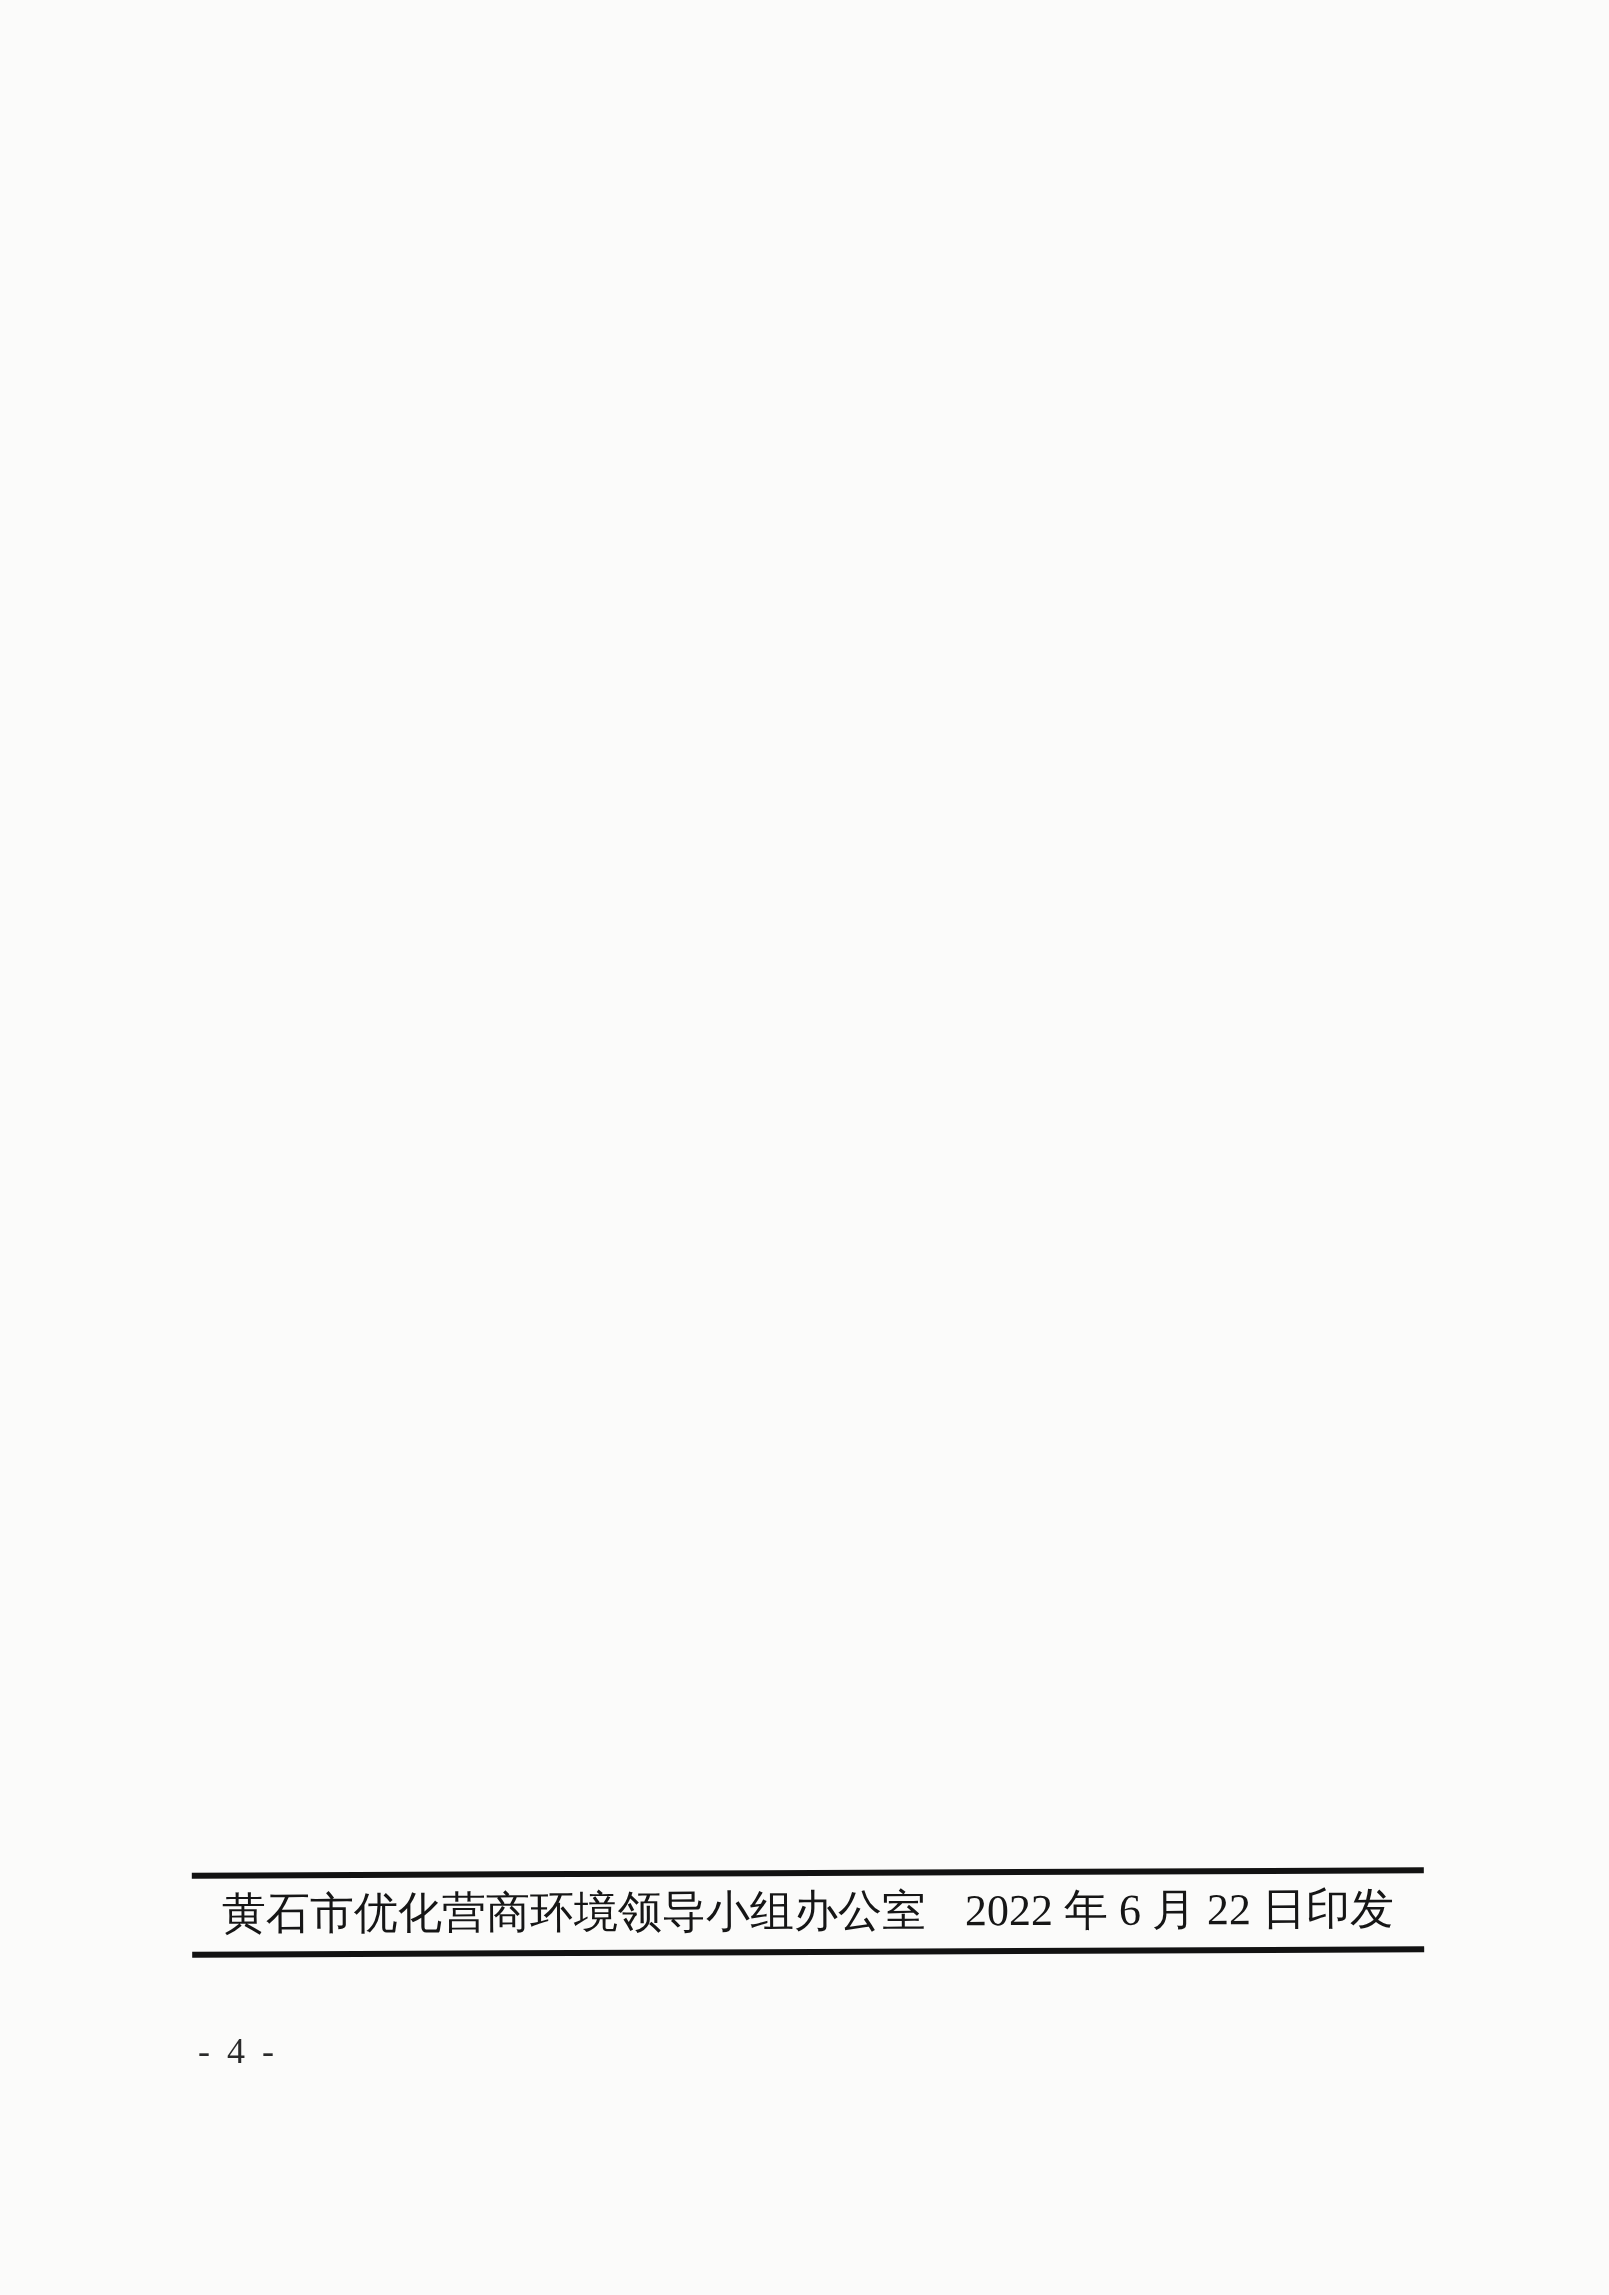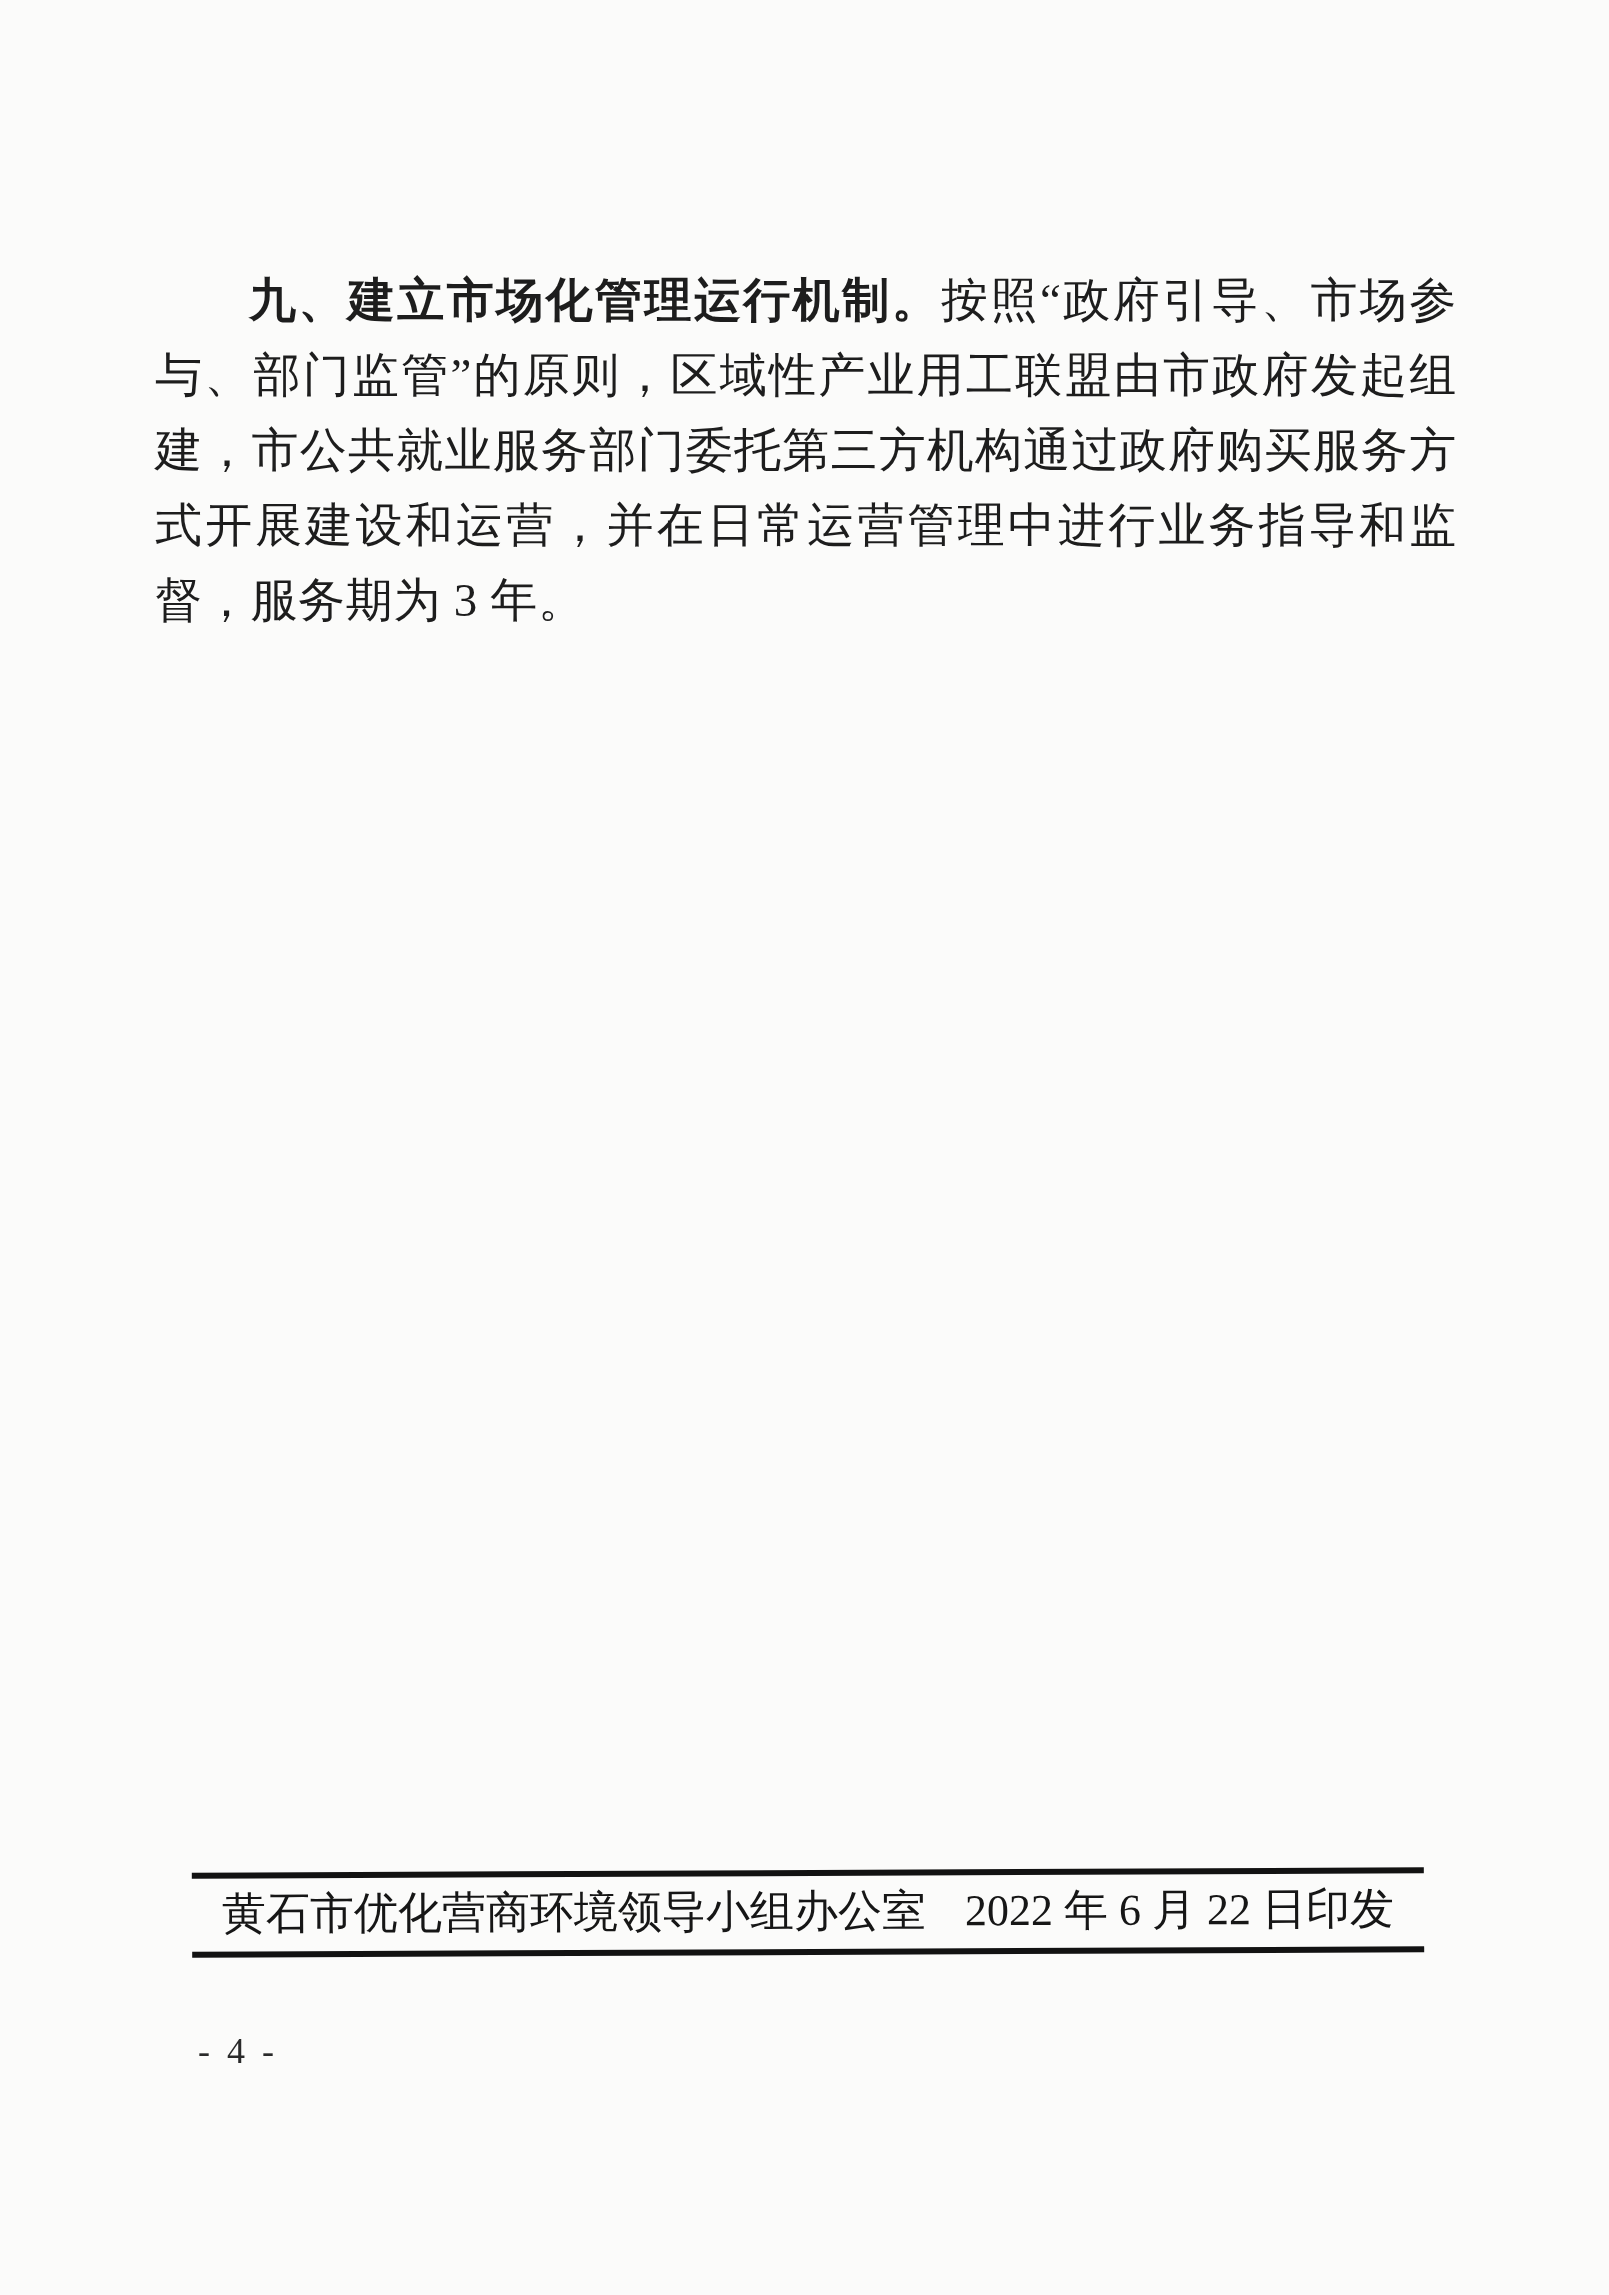--- a/index.html
+++ b/index.html
@@ -70,21 +70,20 @@
     color: #2a2a2a;
     font-family: "Liberation Serif", "DejaVu Serif", serif;
   }
 </style>
 </head>
 <body>
 
 <div class="page">
 
   <div class="content">
-      <p class="para indent"><span class="run bold">九、建立市场化管理运行机制。</span><span class="run">按照“政府引导、市场参与、部门监管”的原则，区域性产业用工联盟由市政府发起组建，市公共就业服务部门委托第三方机构通过政府购买服务方式开展建设和运营，并在日常运营管理中进行业务指导和监督，服务期为 3 年。</span></p>
     </div>
 
   <div class="footer">
     <div class="footer-text">
       <span>黄石市优化营商环境领导小组办公室</span><span class="footer-gap"></span><span>2022 年 6 月 22 日印发</span>
     </div>
   </div>
 
   <div class="page-number">- 4 -</div>
 

